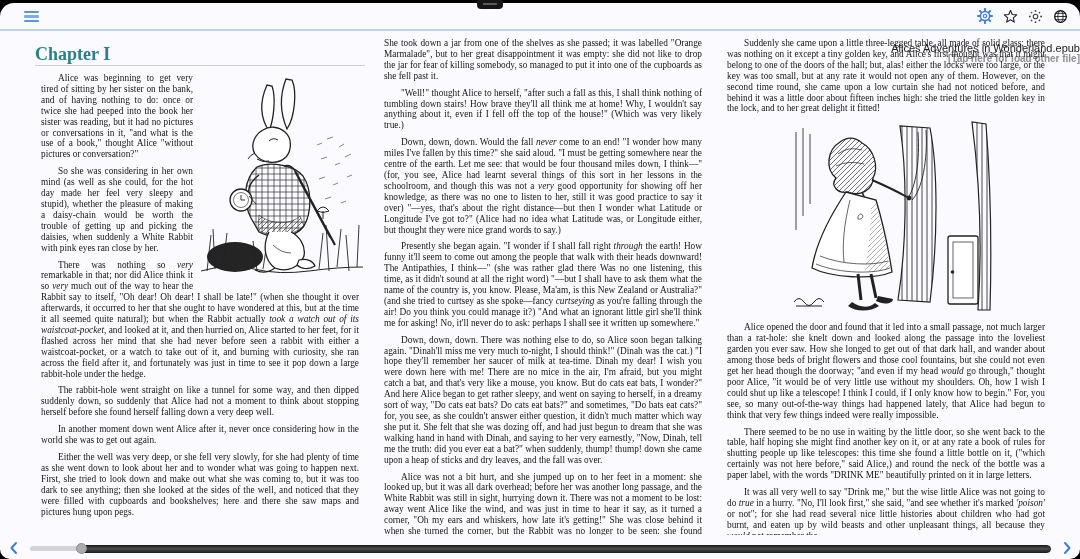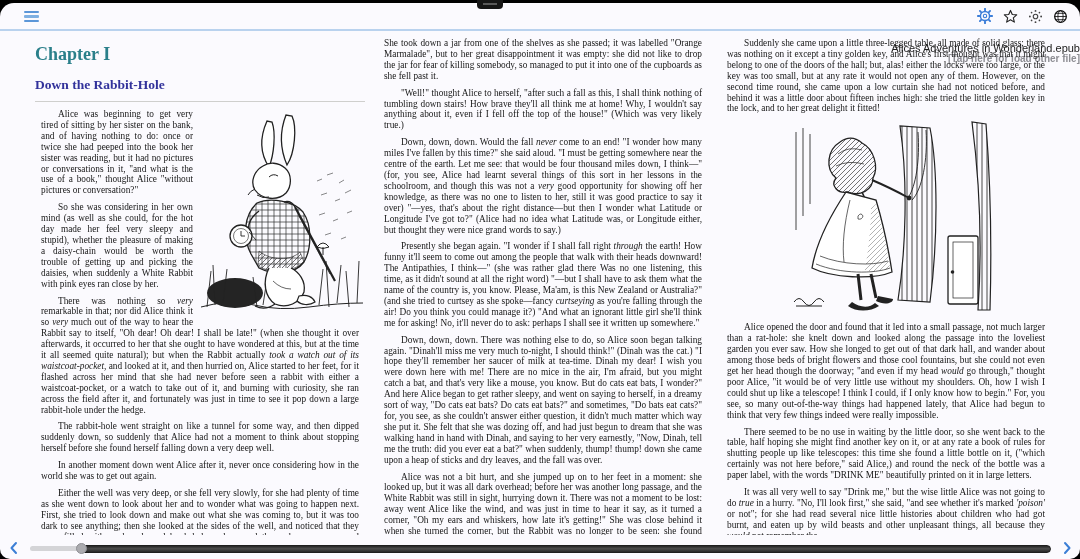--- a/index.html
+++ b/index.html
@@ -112,21 +112,20 @@
           </g>
         </svg>
       </span>
     </div>
   </div>
 
   <div id="columns">
 
     <div class="col">
       <h1 id="chapter-title">Chapter I</h1>
-      <h2 id="section-title">Down the Rabbit-Hole</h2>
       <hr class="rule">
       <div id="rabbit-illu" class="illu">
         <svg width="166" height="208" viewBox="0 0 166 208">
           <defs>
             <pattern id="check" width="6" height="6" patternUnits="userSpaceOnUse">
               <path d="M0 3 H6 M3 0 V6" stroke="#2e2e2e" stroke-width="0.7"></path>
             </pattern>
             <pattern id="hatch" width="5" height="5" patternUnits="userSpaceOnUse">
               <path d="M0 5 L5 0" stroke="#3a3a3a" stroke-width="0.7"></path>
             </pattern>

